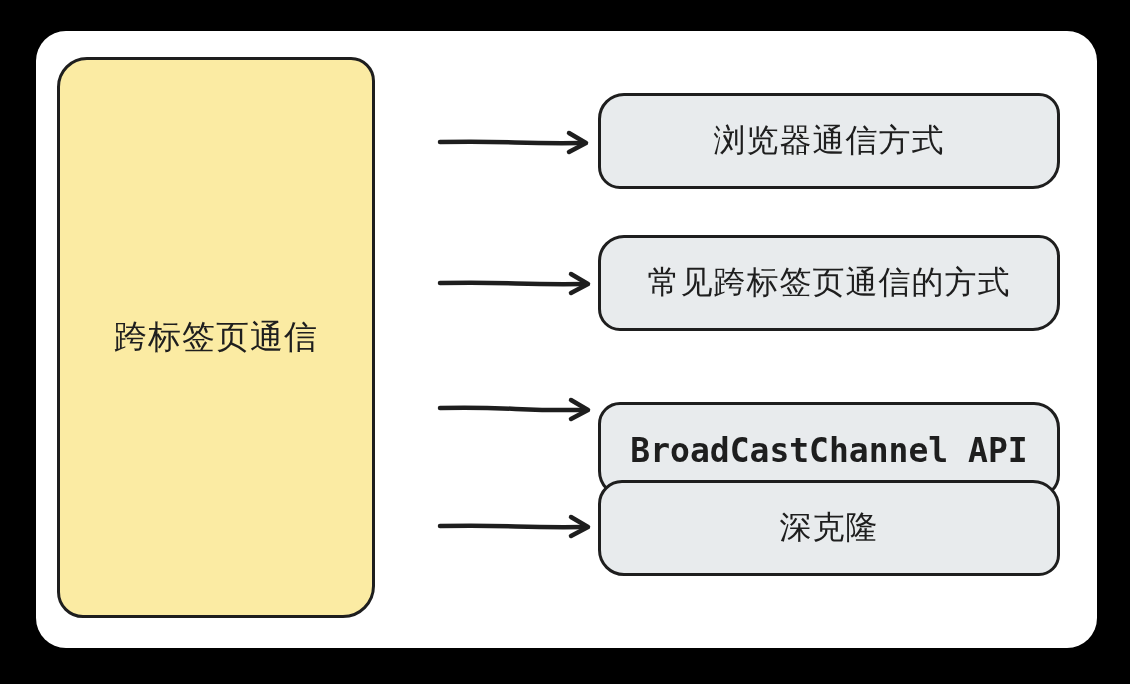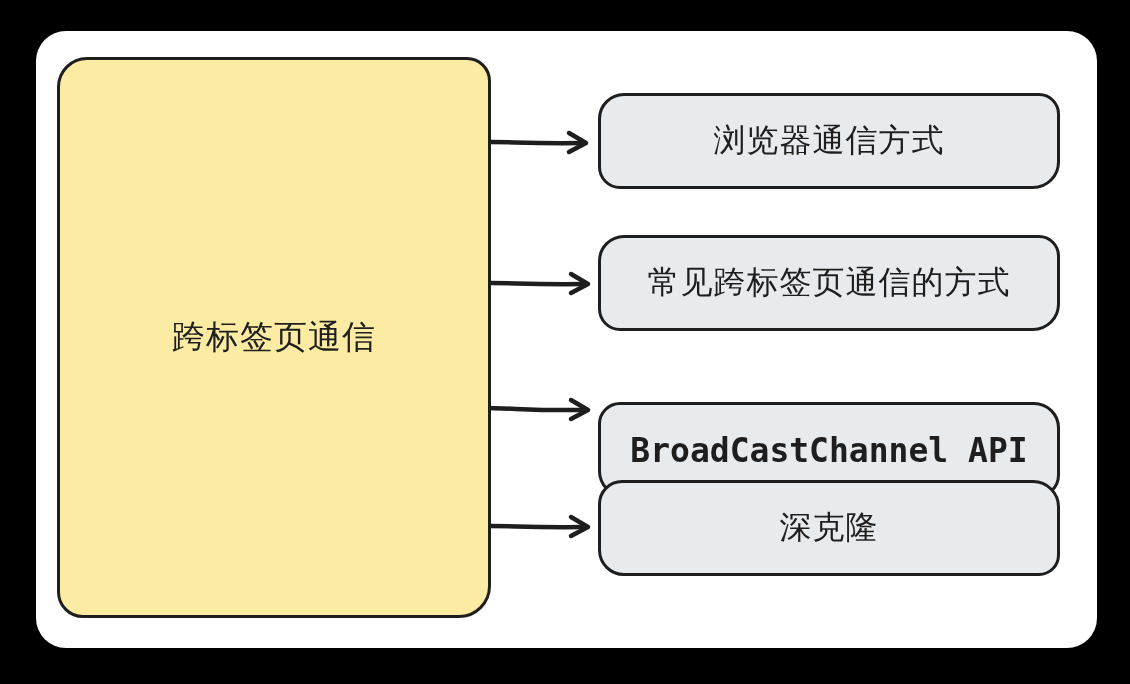--- a/index.html
+++ b/index.html
@@ -16,21 +16,21 @@
     border-radius: 30px;
   }
   .node {
     position: absolute; box-sizing: border-box;
     display: flex; align-items: center; justify-content: center;
     border: 3px solid var(--stroke, #1e1e1e);
     color: var(--text, #1e1e1e);
     text-align: center;
   }
   .node-root {
-    left: 57px; top: 57px; width: 434px; height: 561px;
+    left: 57px; top: 57px; width: 318px; height: 561px;
     background: var(--root-fill, #fbeba3);
     border-radius: 30px 24px 32px 26px;
     font-size: 33px; font-weight: 500; letter-spacing: 1px;
   }
   .node-child {
     left: 598px; width: 462px; height: 96px;
     background: var(--child-fill, #e8ebed);
     border-radius: 26px 21px 27px 22px;
     font-size: 32px; font-weight: 500; letter-spacing: 1px;
   }

